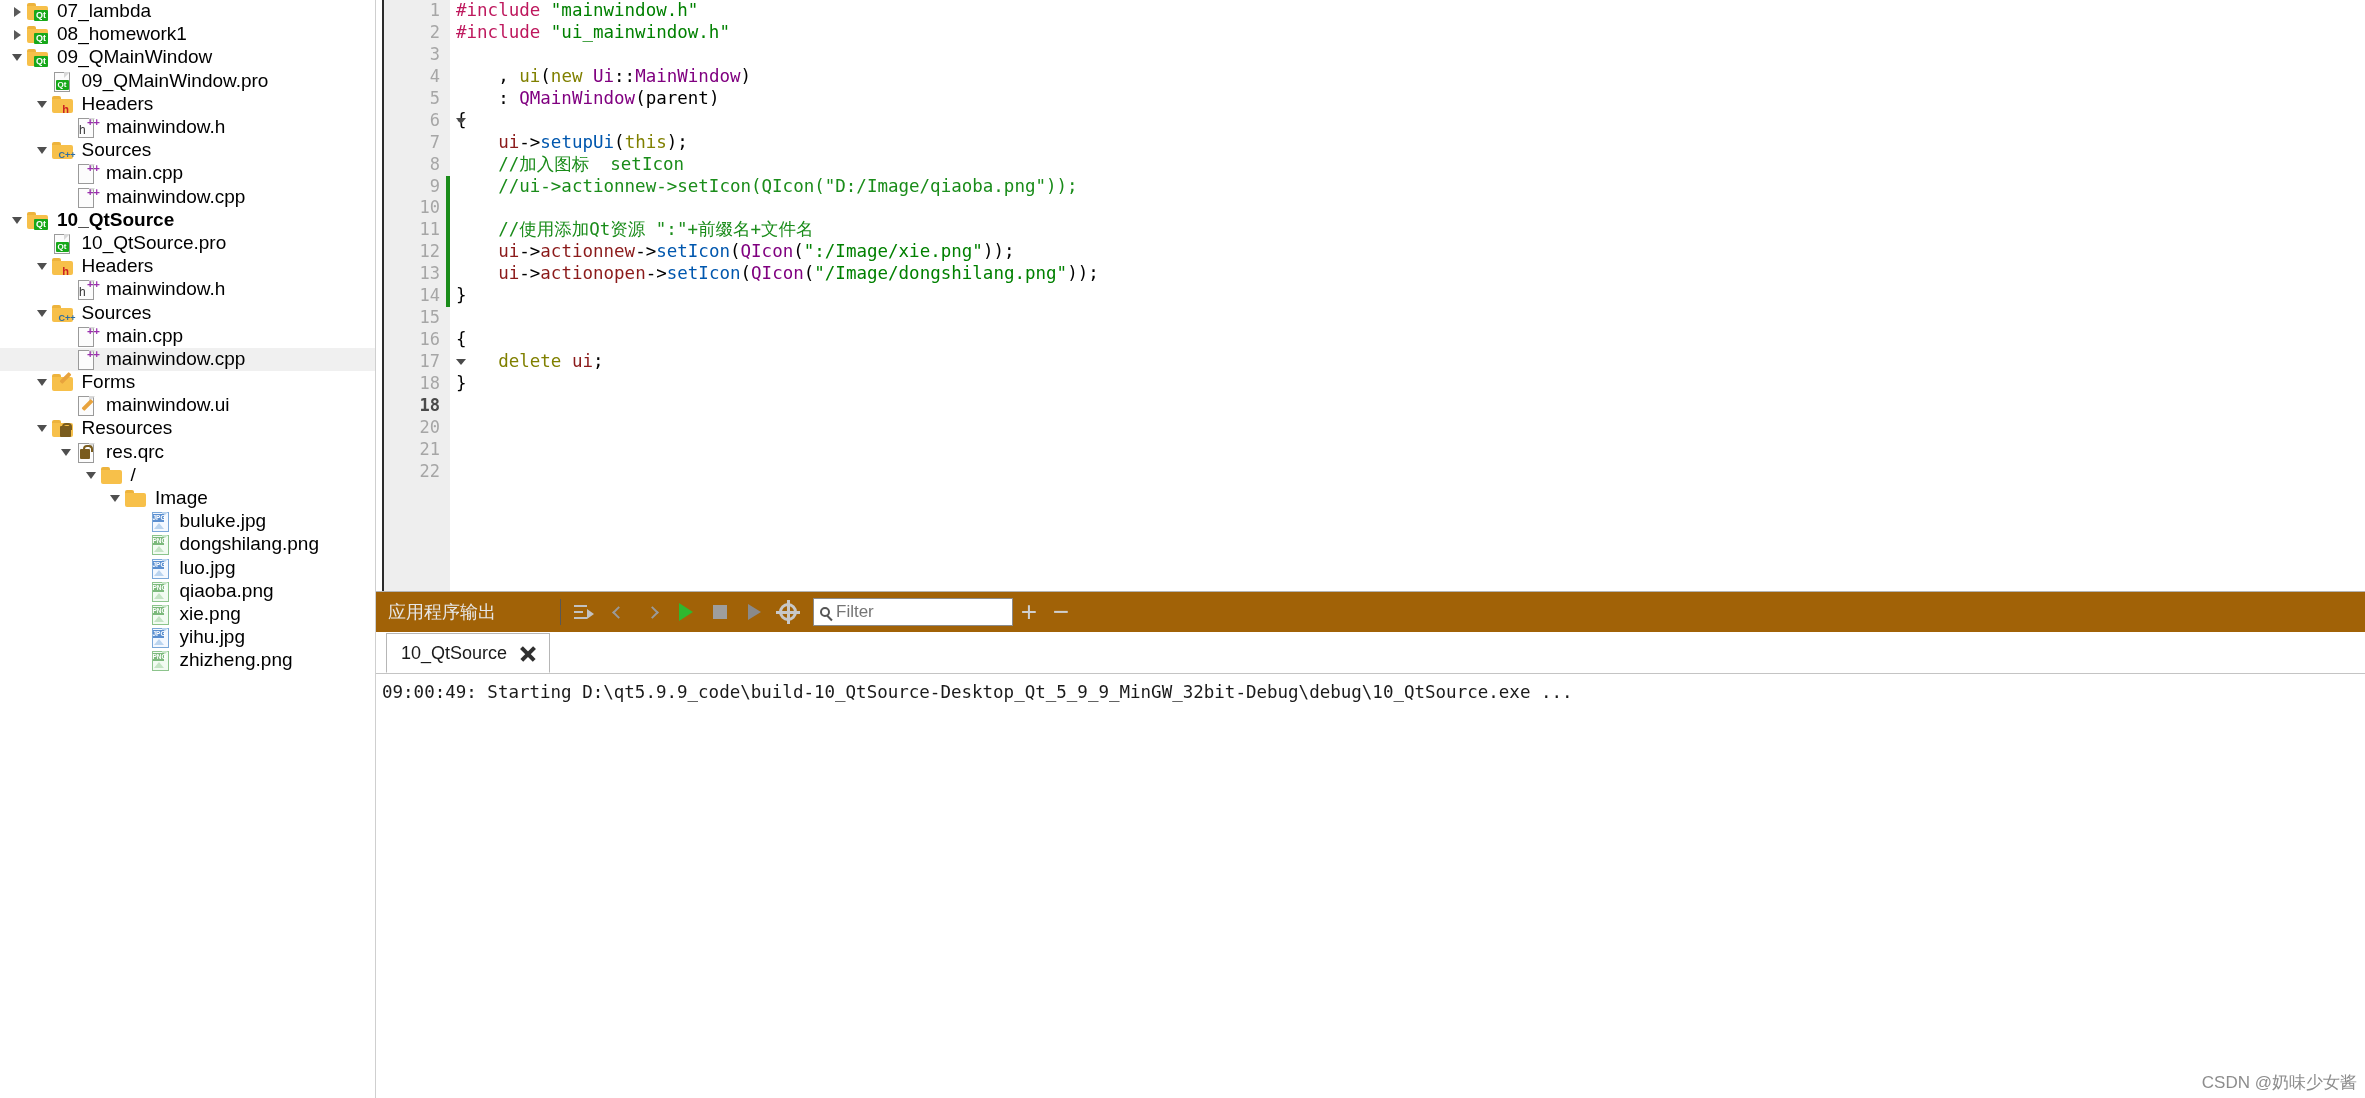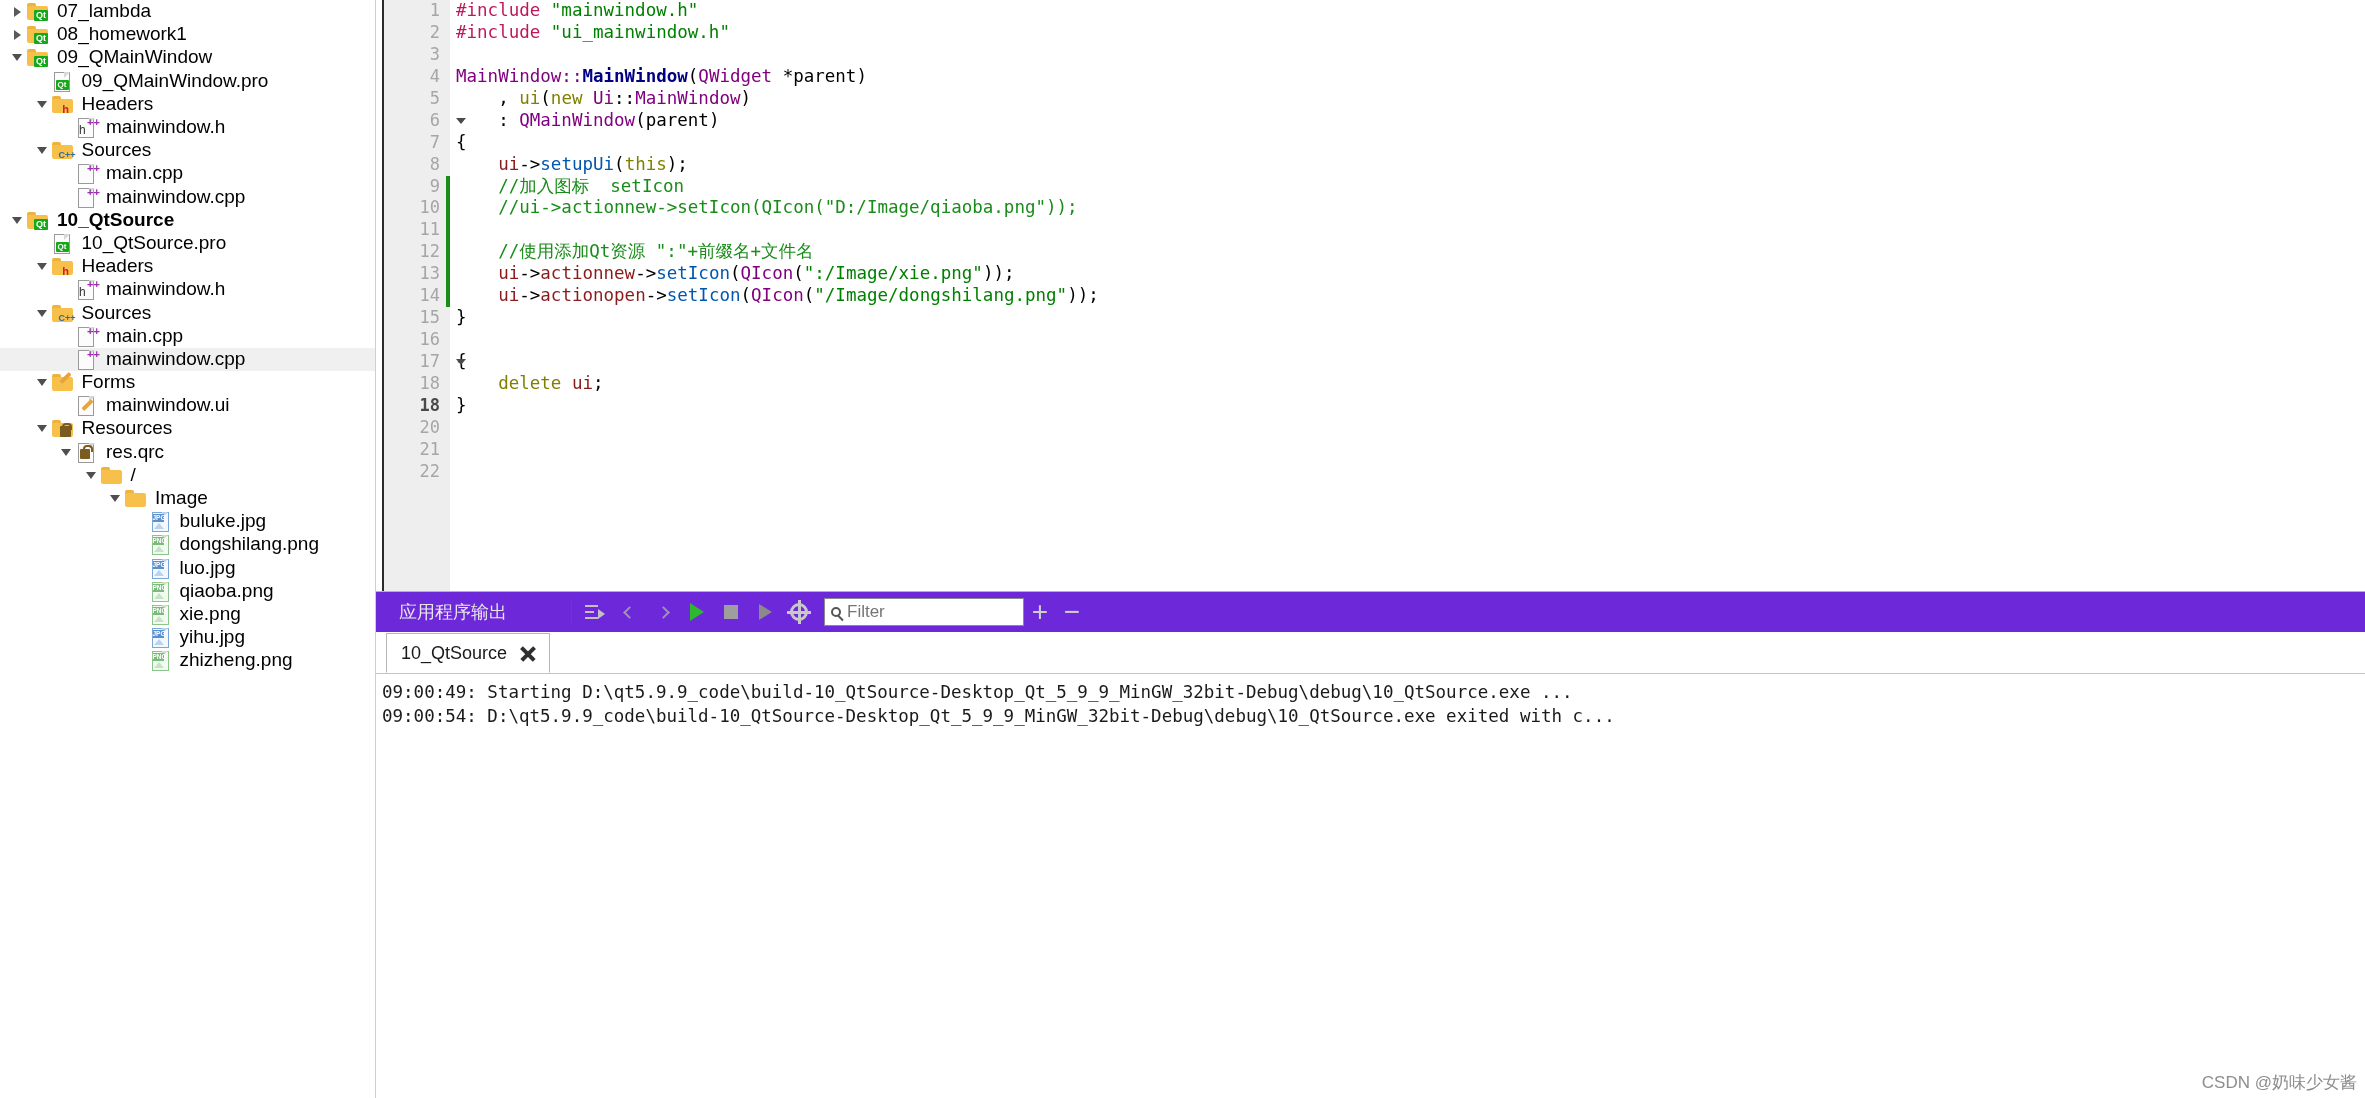--- a/index.html
+++ b/index.html
@@ -222,23 +222,23 @@
   
   #output-pane {
     flex: 1 1 auto;
     background: #ffffff;
     border-top: 1px solid #b4b4b4;
     display: flex; flex-direction: column;
     position: relative;
   }
   #out-toolbar {
     height: 40px;
-    background: #6d28d9;
+    background: #a16207;
     display: flex; align-items: center;
-    padding-left: 19px;
+    padding-left: 8px;
     flex: 0 0 40px;
   }
   #out-title {
     color: #e6e6e6;
     font-size: 18px;
     width: 170px;
     padding-left: 4px;
   }
   .tb-sep {
     width: 1px; height: 26px;
@@ -705,21 +705,20 @@
           <div class="gut-line cur">18</div>
           <div class="gut-line">20</div>
           <div class="gut-line">21</div>
           <div class="gut-line">22</div>
         </div>
       <div id="changebar" style="top: 175.6px; height: 131.7px;"></div>
       <div id="code-text">
           <div class="cline"><span class="t-pre">#include </span><span class="t-str">"mainwindow.h"</span></div>
           <div class="cline"><span class="t-pre">#include </span><span class="t-str">"ui_mainwindow.h"</span></div>
           <div class="cline">&nbsp;</div>
-          <div class="cline"><span class="t-type">MainWindow</span><span class="t-type">::</span><span class="t-typeb">MainWindow</span><span class="t-plain">(</span><span class="t-type">QWidget </span><span class="t-plain">*parent</span><span class="t-plain">)</span></div>
           <div class="cline"><span class="t-plain">    , </span><span class="t-fld">ui</span><span class="t-plain">(</span><span class="t-kw">new</span><span class="t-plain"> </span><span class="t-type">Ui</span><span class="t-plain">::</span><span class="t-type">MainWindow</span><span class="t-plain">)</span></div>
           <div class="cline"><span class="t-plain">    : </span><span class="t-type">QMainWindow</span><span class="t-plain">(parent)</span></div>
           <div class="cline"><span class="t-plain">{</span></div>
           <div class="cline"><span class="t-plain">    </span><span class="t-var">ui</span><span class="t-plain">-&gt;</span><span class="t-fn">setupUi</span><span class="t-plain">(</span><span class="t-fld">this</span><span class="t-plain">);</span></div>
           <div class="cline"><span class="t-cmt">    //加入图标  setIcon</span></div>
           <div class="cline"><span class="t-cmt">    //ui-&gt;actionnew-&gt;setIcon(QIcon("D:/Image/qiaoba.png"));</span></div>
           <div class="cline">&nbsp;</div>
           <div class="cline"><span class="t-cmt">    //使用添加Qt资源 ":"+前缀名+文件名</span></div>
           <div class="cline"><span class="t-plain">    </span><span class="t-var">ui</span><span class="t-plain">-&gt;</span><span class="t-var">actionnew</span><span class="t-plain">-&gt;</span><span class="t-fn">setIcon</span><span class="t-plain">(</span><span class="t-type">QIcon</span><span class="t-plain">(</span><span class="t-str">":/Image/xie.png"</span><span class="t-plain">));</span></div>
           <div class="cline"><span class="t-plain">    </span><span class="t-var">ui</span><span class="t-plain">-&gt;</span><span class="t-var">actionopen</span><span class="t-plain">-&gt;</span><span class="t-fn">setIcon</span><span class="t-plain">(</span><span class="t-type">QIcon</span><span class="t-plain">(</span><span class="t-str">"/Image/dongshilang.png"</span><span class="t-plain">));</span></div>
@@ -772,18 +771,18 @@
         <div class="plusminus">−</div>
       </div>
 
       <div id="out-tabs">
           <div class="out-tab">
             <span>10_QtSource</span>
             <span class="tab-x"></span>
           </div>
         </div>
 
-      <div id="out-console"><div>09:00:49: Starting D:\qt5.9.9_code\build-10_QtSource-Desktop_Qt_5_9_9_MinGW_32bit-Debug\debug\10_QtSource.exe ...</div><div>09:00:54: D:\qt5.9.9_code\build-10_QtSource-Desktop_Qt_5_9_9_MinGW_32bit-Debug\debug\10_QtSource.exe exited with c...</div></div>
+      <div id="out-console"><div>09:00:49: Starting D:\qt5.9.9_code\build-10_QtSource-Desktop_Qt_5_9_9_MinGW_32bit-Debug\debug\10_QtSource.exe ...</div></div>
 
       <div id="watermark">CSDN @奶味少女酱</div>
     </div>
   </div>
 </div>
 
 </body></html>

